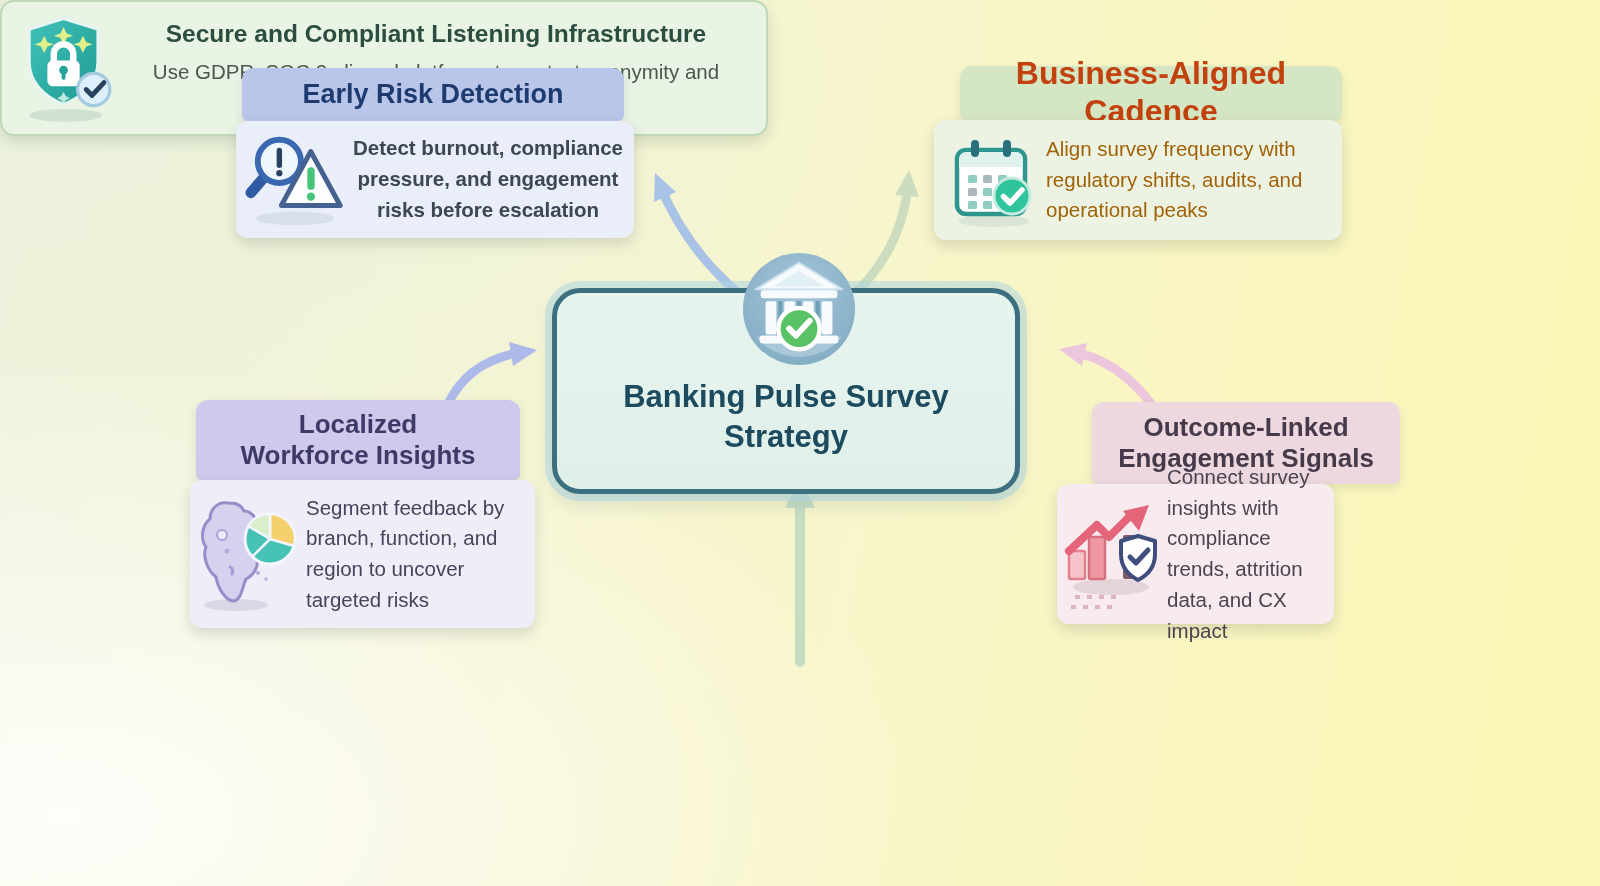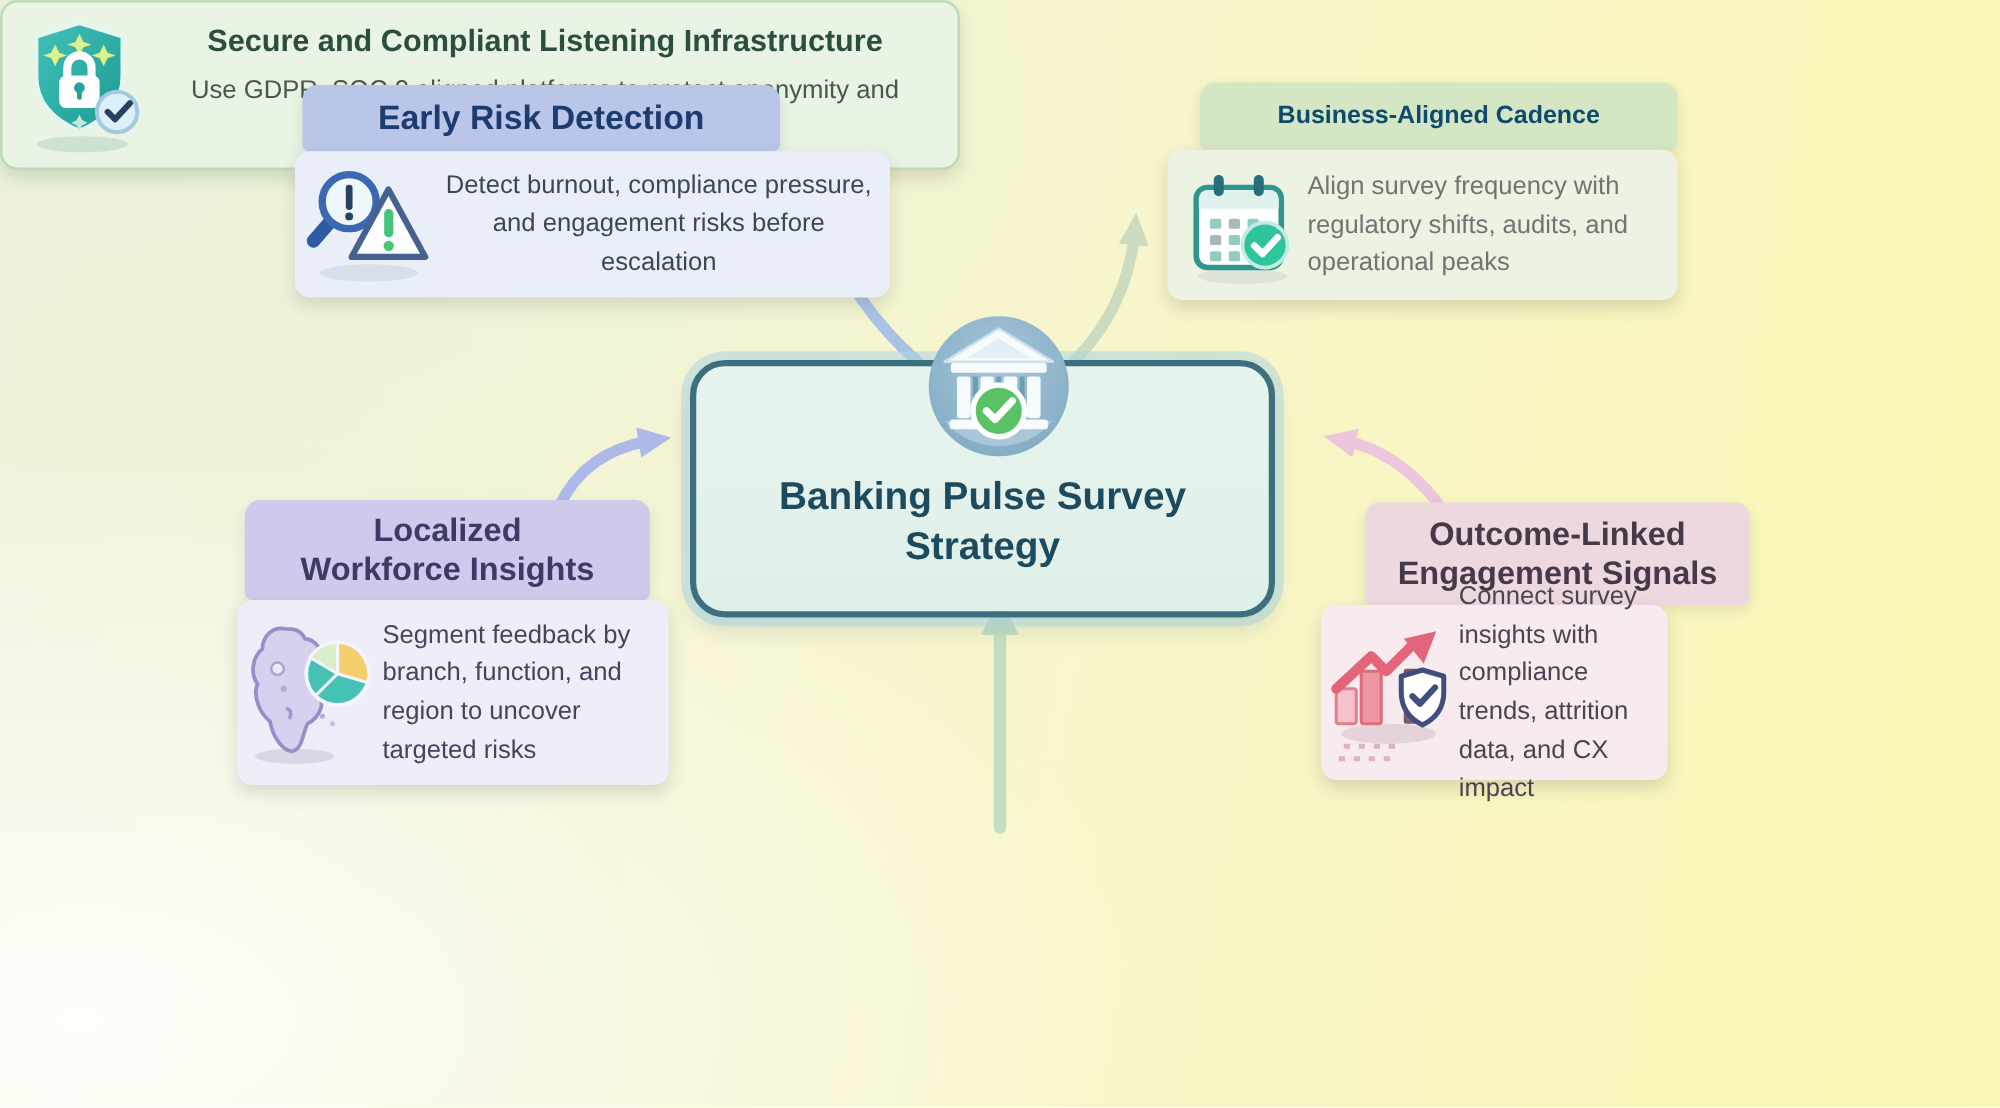--- a/index.html
+++ b/index.html
@@ -27,28 +27,28 @@
     position:absolute; display:flex; align-items:center;
     border-radius:12px;
     box-shadow:0 6px 14px rgba(110,120,110,0.25);
   }
   .card-body .icon { flex:0 0 auto; }
   .card-body p { line-height:1.5; }
 
   
   .c1 { left:236px; top:68px; width:398px; height:170px; }
   .c1 .card-header { left:6px; top:0; width:382px; height:53px; background:#b9c6ea; color:#1d3b6e; font-size:27px; }
-  .c1 .card-body { left:0; top:53px; width:476px; height:117px; background:#eaeef9; padding:6px 10px 6px 8px; }
+  .c1 .card-body { left:0; top:53px; width:398px; height:117px; background:#eaeef9; padding:6px 10px 6px 8px;font-weight:bold; }
   .c1 .card-body p { color:#3b4754; font-size:20.5px; text-align:center; flex:1; }
 
   
   .c2 { left:934px; top:66px; width:408px; height:174px; }
-  .c2 .card-header { left:26px; top:0; width:382px; height:54px; background:#d5e6c4; color:#0c4a6e; font-size:20px; }
+  .c2 .card-header { left:26px; top:0; width:382px; height:54px; background:#d5e6c4; color:#c2410c; font-size:32px; }
   .c2 .card-body { left:0; top:54px; width:408px; height:120px; background:#ecf3e3; padding:6px 8px; }
-  .c2 .card-body p { color:#737373; font-size:20.5px; text-align:left; flex:1; }
+  .c2 .card-body p { color:#a16207; font-size:20.5px; text-align:left; flex:1; }
 
   
   .c3 { left:190px; top:400px; width:345px; height:228px; }
   .c3 .card-header { left:6px; top:0; width:324px; height:80px; background:#cfc9ec; color:#3d3a68; font-size:26px; padding:0 44px; }
   .c3 .card-body { left:0; top:80px; width:345px; height:148px; background:#eeedf8; padding:6px 24px 6px 4px; }
   .c3 .card-body p { color:#44455c; font-size:20.5px; text-align:left; flex:1; }
 
   
   .c4 { left:1040px; top:402px; width:324px; height:222px; }
   .c4 .card-header { left:16px; top:0; width:308px; height:82px; background:#edd8e0; color:#463a4a; font-size:26px; padding:0 14px;margin-left:36px; }

